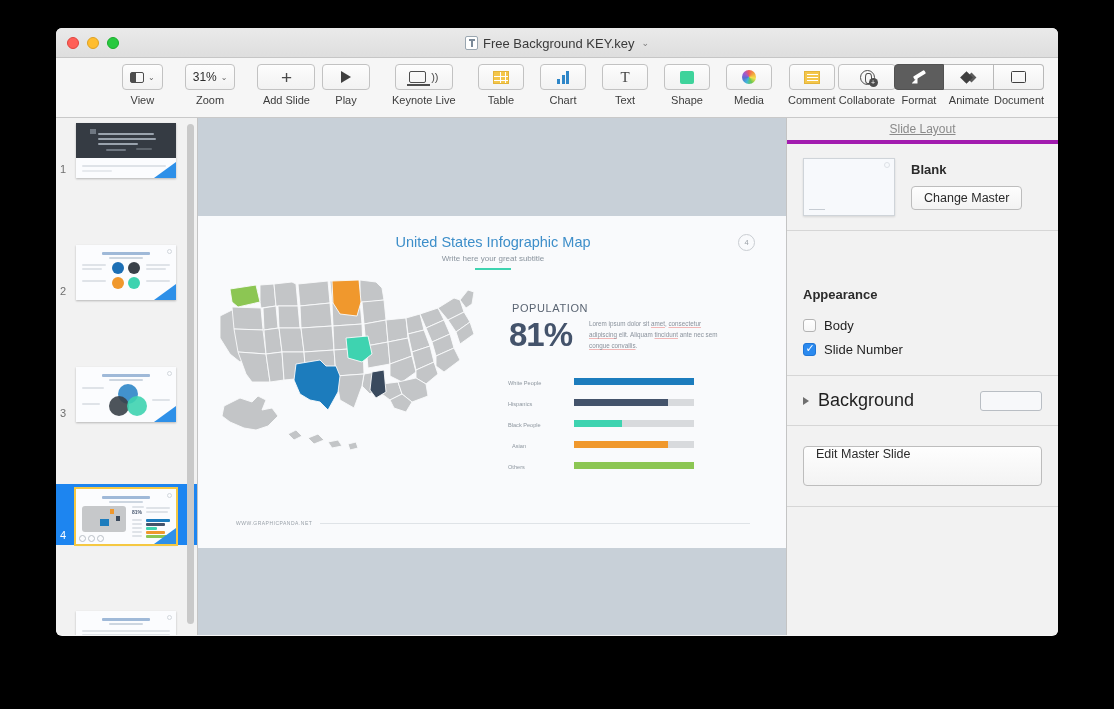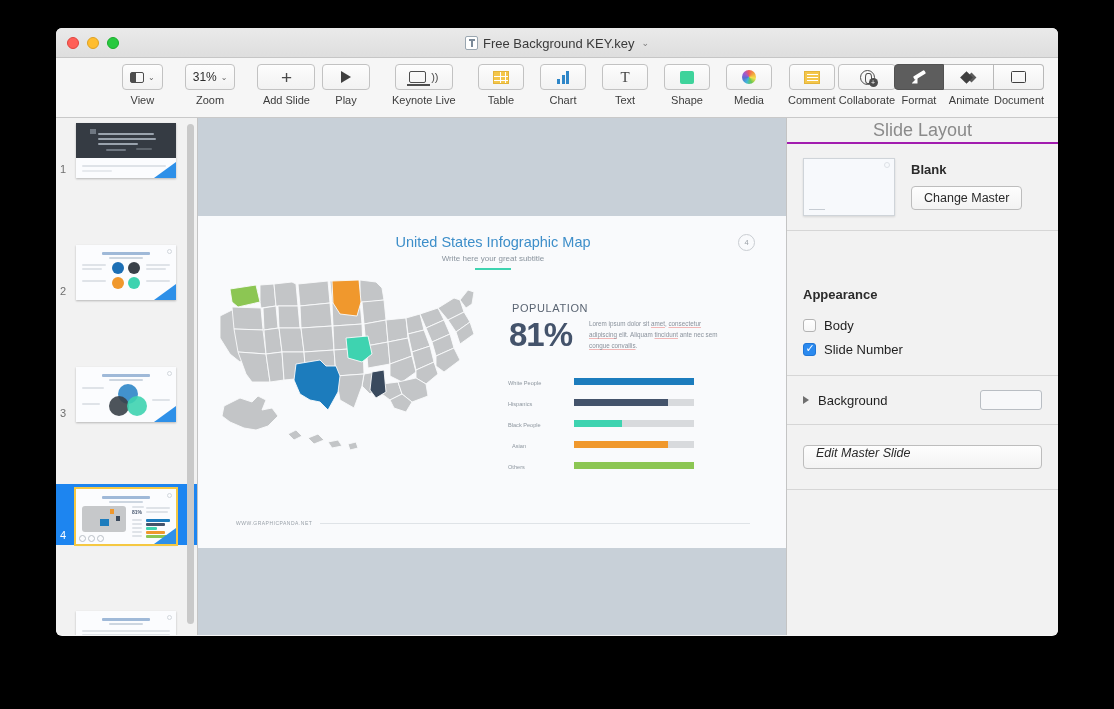--- a/index.html
+++ b/index.html
@@ -165,21 +165,21 @@
   .foot-txt { font-size:5px; color:#9aa1a9; letter-spacing:.5px; white-space:nowrap; }
   .foot-line { flex:1; height:1px; background:#dfe3e7; }
 
   
   .usmap { position:absolute; left:18px; top:60px; width:262px; height:190px; }
 
   
   .inspector { width:272px; background:#f2f2f2; border-left:1px solid #c4c4c4;
     position:relative; }
   .insp-head { height:26px; display:flex; align-items:center; justify-content:center;
-    font-size:18px; color:#8a8a8a; border-bottom:2px solid #a21caf; }
+    font-size:12px; color:#8a8a8a; border-bottom:4px solid #a21caf;text-decoration:underline; }
   .insp-sec { padding:14px 16px; border-bottom:1px solid #d6d6d6; }
   .master-row { display:flex; gap:16px; align-items:flex-start; }
   .master-thumb { width:92px; height:58px; background:#f7f9fc; border:1px solid #cfd4d9;
     box-shadow:0 1px 2px rgba(0,0,0,.12); position:relative; }
   .master-thumb:after { content:""; position:absolute; left:5px; bottom:5px; width:16px;
     height:1px; background:#c6ccd3; }
   .master-thumb:before { content:""; position:absolute; right:4px; top:3px; width:4px;
     height:4px; border:.6px solid #dde1e6; border-radius:50%; }
   .master-name { font-size:13px; font-weight:bold; color:#2b2b2b; margin:4px 0 9px; }
   .btn { background:linear-gradient(#fefefe,#f3f3f3); border:1px solid #bdbdbd;
@@ -191,25 +191,25 @@
     background:linear-gradient(#fff,#f6f6f6); }
   .cb.on { background:#2b8aef; border-color:#2076d6; position:relative; }
   .cb.on:after { content:"✓"; position:absolute; left:1.5px; top:-2px; color:#fff;
     font-size:11px; }
   .cblabel { font-size:13px; color:#1f1f1f; }
   .disc-row { display:flex; align-items:center; justify-content:space-between;
     padding:14px 16px; border-bottom:1px solid #d6d6d6; }
   .disc-left { display:flex; align-items:center; gap:9px; }
   .disc-tri { width:0;height:0;border-left:6px solid #6f6f6f;
     border-top:4.5px solid transparent; border-bottom:4.5px solid transparent; }
-  .disc-label { font-size:13px; color:#1f1f1f; }
+  .disc-label { font-size:18px; color:#1f1f1f; }
   .swatch { width:62px; height:20px; background:#f7f8fa; border:1px solid #b9bec4;
     border-radius:3px; }
   .emsWrap { padding:20px 16px; border-bottom:1px solid #d6d6d6; }
-  .ems { display:block; width:100%; height:24px;font-style:italic; }
+  .ems { display:block; width:100%; height:40px; }
 </style>
 </head>
 <body>
 
 <div class="window">
 
   <div class="titlebar">
     <div class="lights">
       <div class="light l-red"></div>
       <div class="light l-yel"></div>

